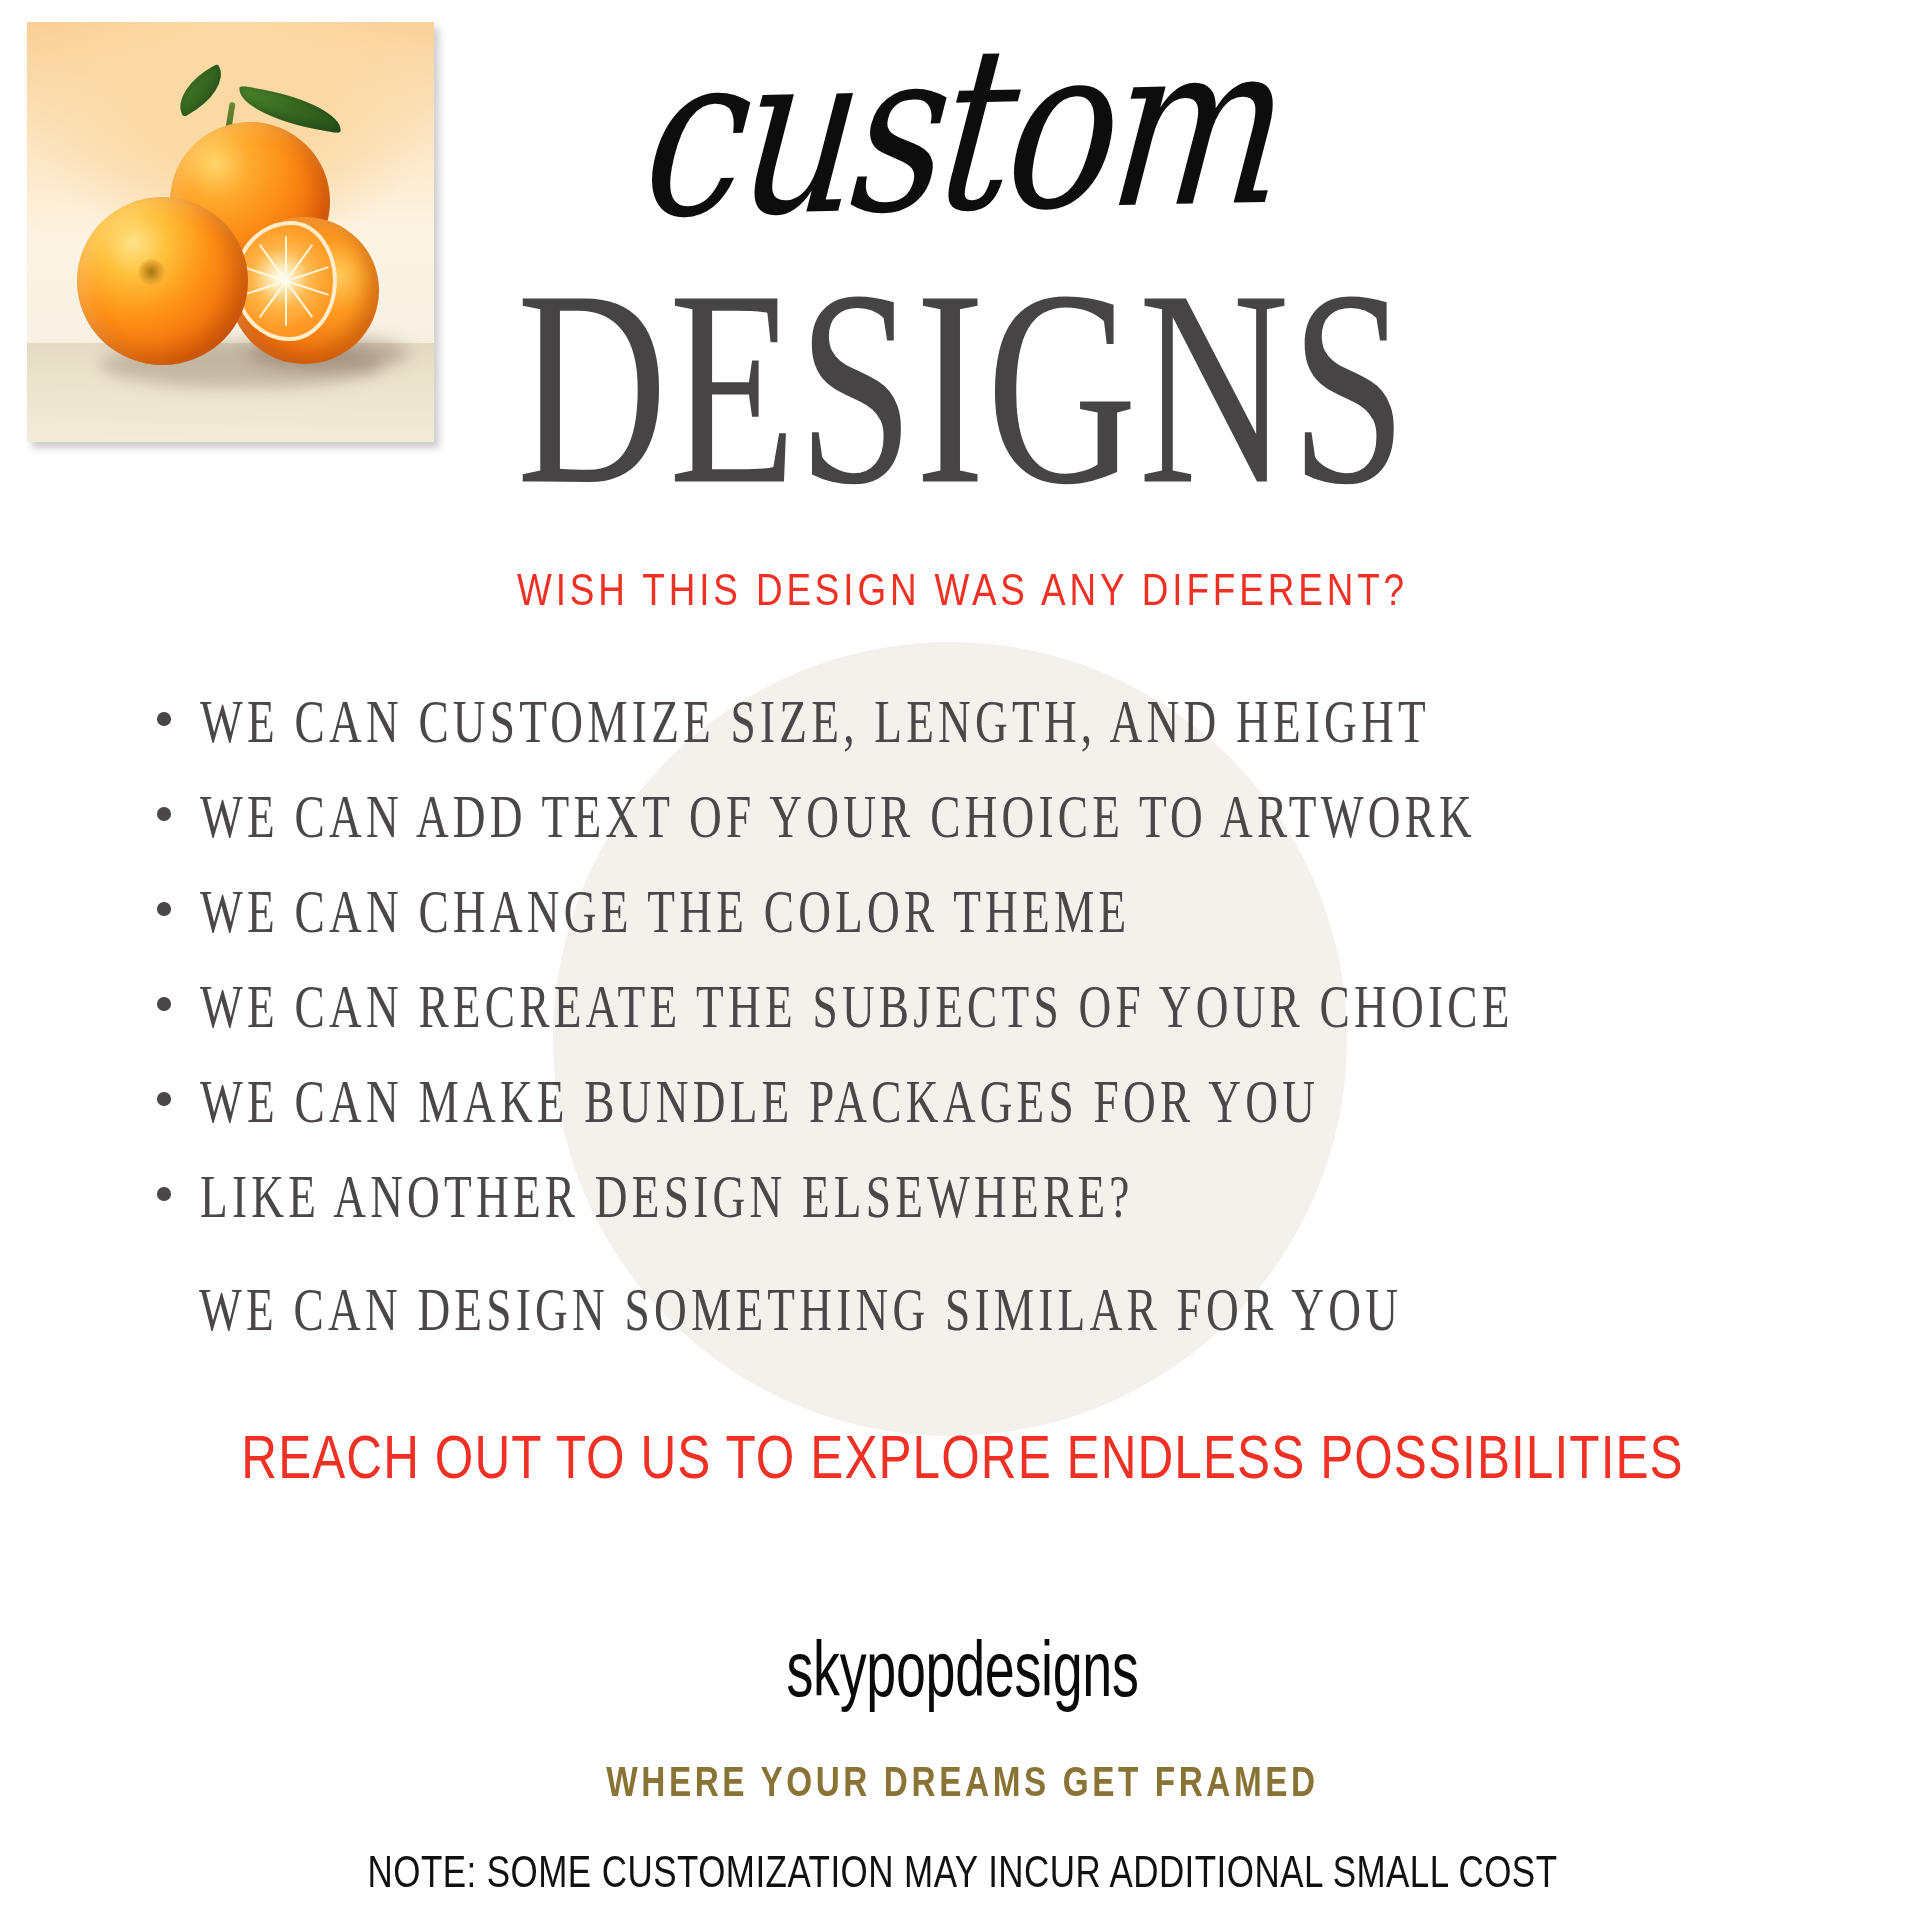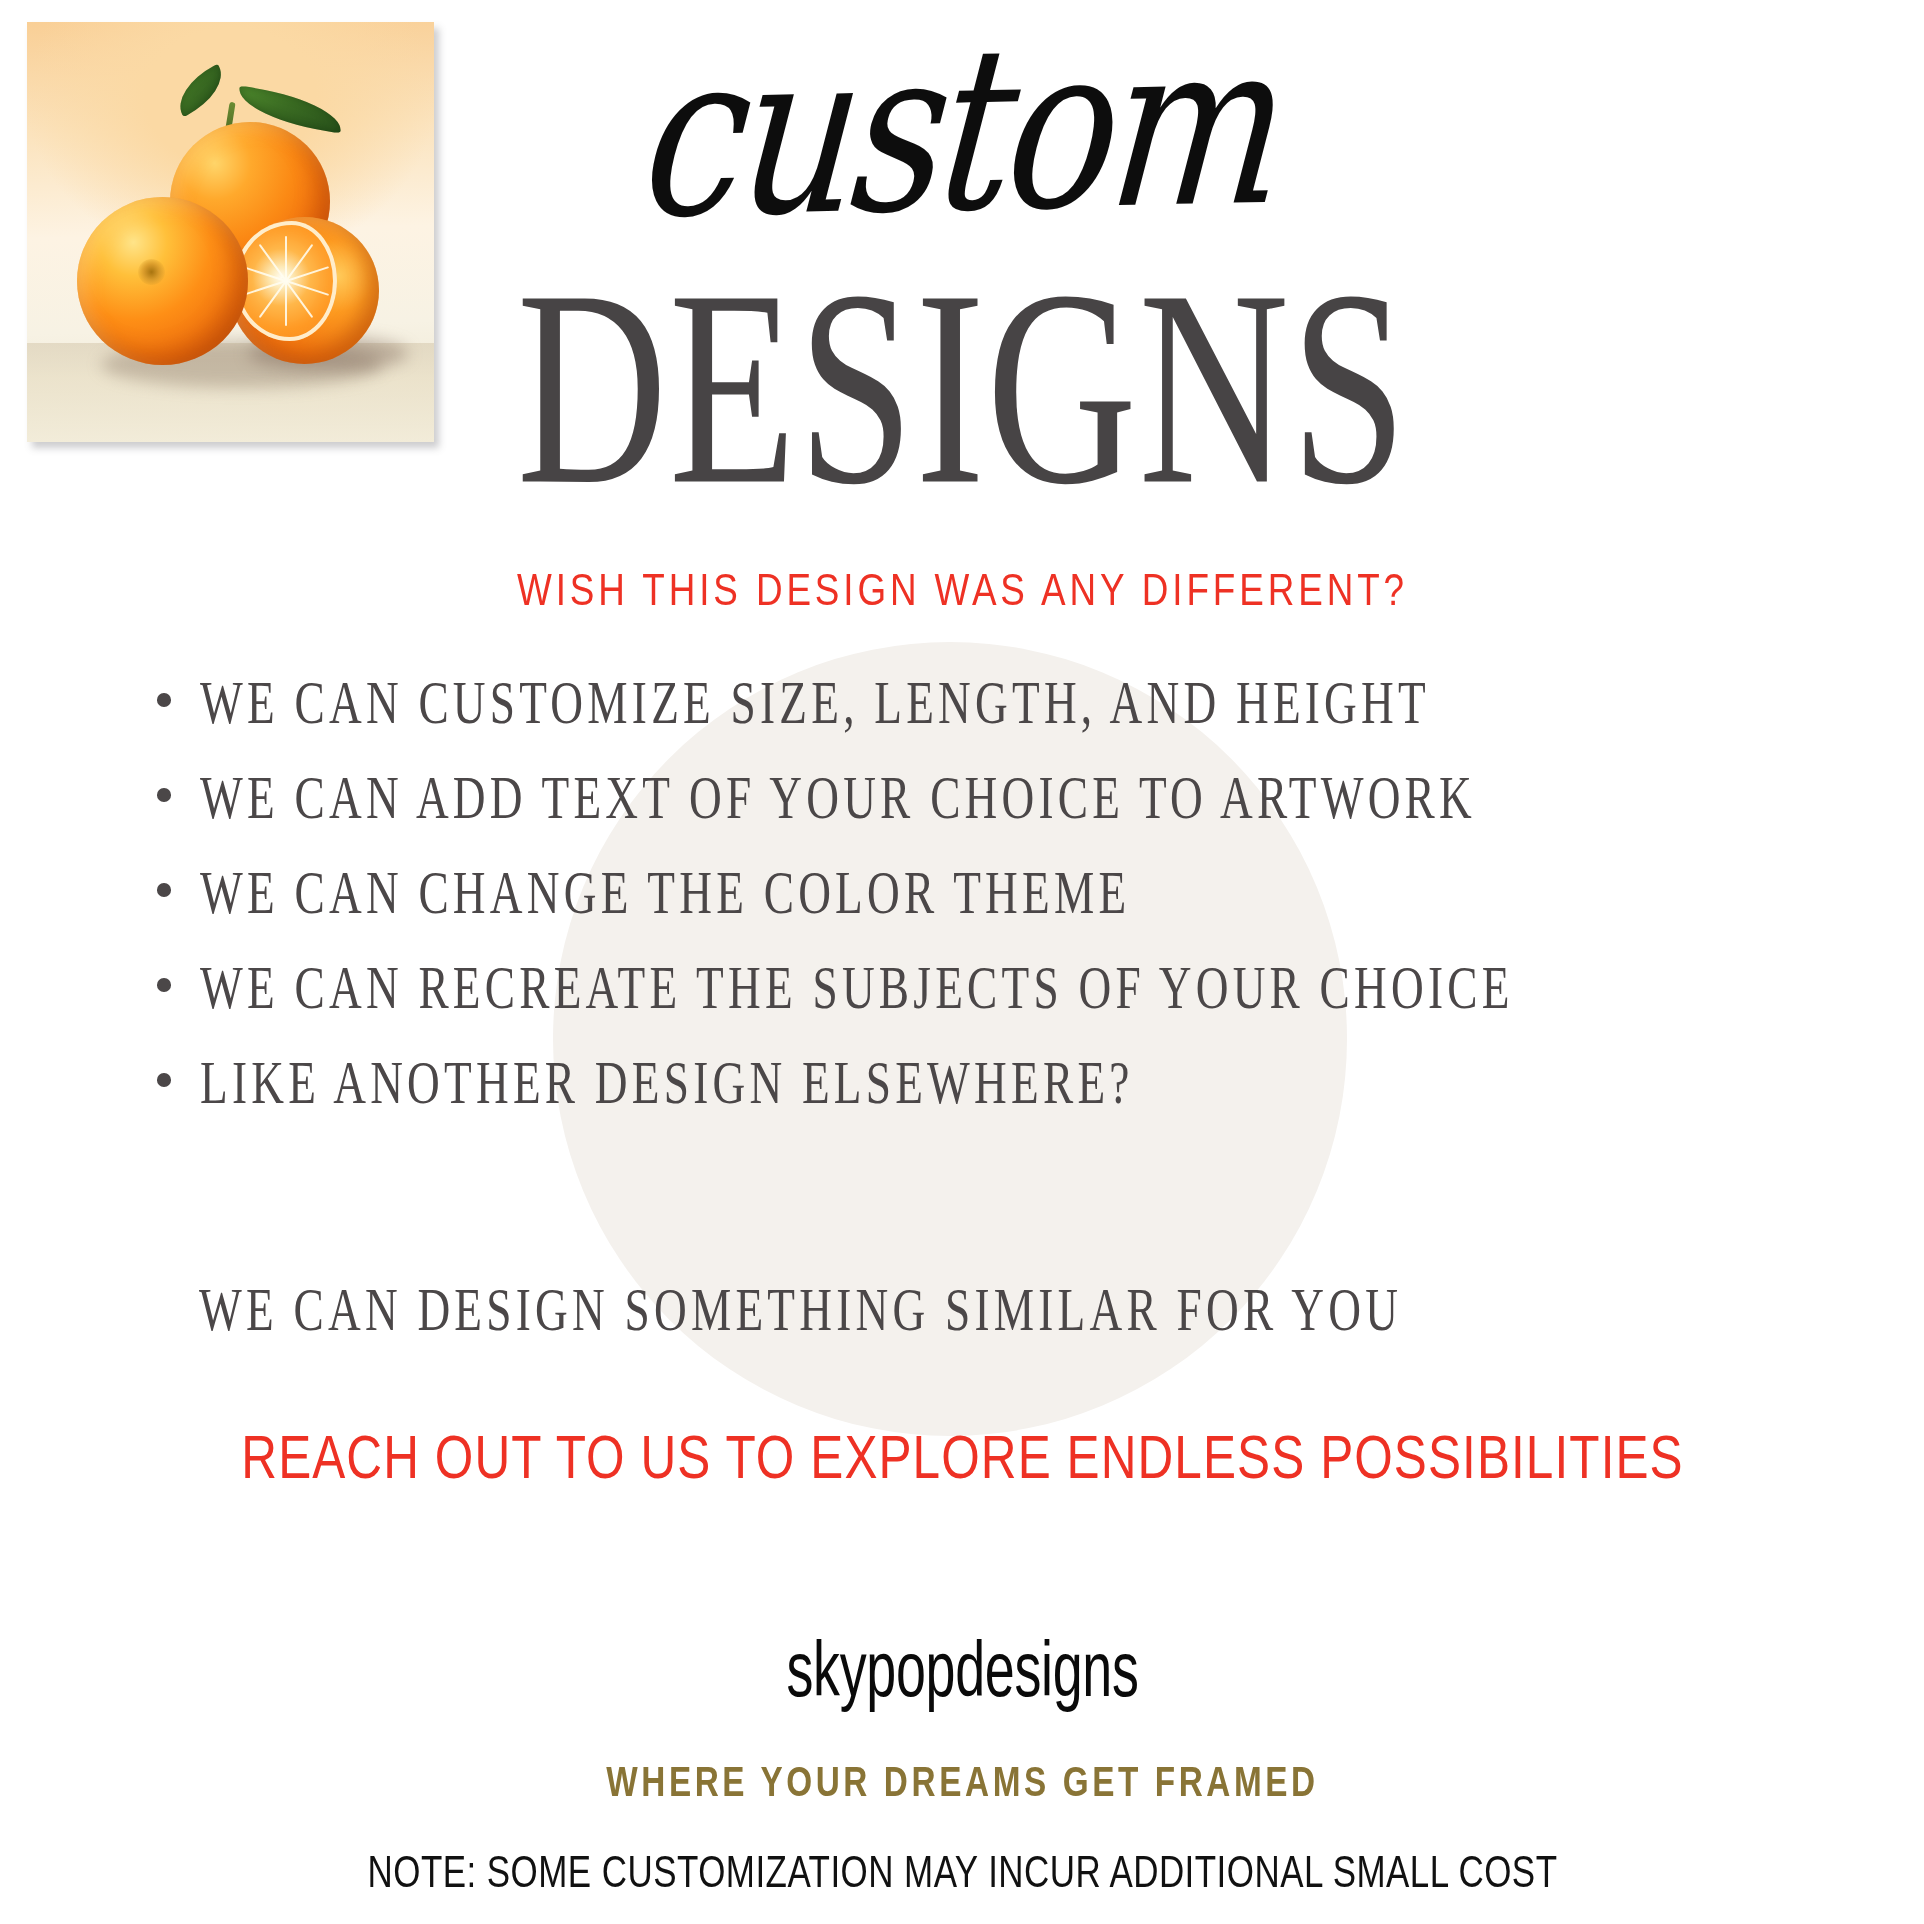--- a/index.html
+++ b/index.html
@@ -190,21 +190,21 @@
     transform: scaleY(1.16) scaleX(0.97);
     transform-origin: 50% 50%;
     z-index: 4;
     white-space: nowrap;
   }
 
   
   #feature-list {
     position: absolute;
     left: 157px;
-    top: 680px;
+    top: 699px;
     width: 1660px;
     z-index: 4;
     margin: 0;
     padding: 0;
     list-style: none;
   }
   .feature-row {
     display: flex;
     align-items: baseline;
     margin: 0 0 49px 0;
@@ -365,20 +365,24 @@
   <li class="feature-row">
     <span class="bullet-dot"></span>
     <span class="feature-text">WE CAN CHANGE THE COLOR THEME</span>
   </li>
   <li class="feature-row">
     <span class="bullet-dot"></span>
     <span class="feature-text">WE CAN RECREATE THE SUBJECTS OF YOUR CHOICE</span>
   </li>
   <li class="feature-row">
     <span class="bullet-dot"></span>
+    <span class="feature-text">WE CAN MAKE BUNDLE PACKAGES FOR YOU</span>
+  </li>
+  <li class="feature-row">
+    <span class="bullet-dot"></span>
     <span class="feature-text">LIKE ANOTHER DESIGN ELSEWHERE?</span>
   </li>
 </ul>
 
 <div id="feature-continuation">WE CAN DESIGN SOMETHING SIMILAR FOR YOU</div>
 
 <div id="cta-line">REACH OUT TO US TO EXPLORE ENDLESS POSSIBILITIES</div>
 
 <div id="brand-name">skypopdesigns</div>
 <div id="brand-slogan">WHERE YOUR DREAMS GET FRAMED</div>

